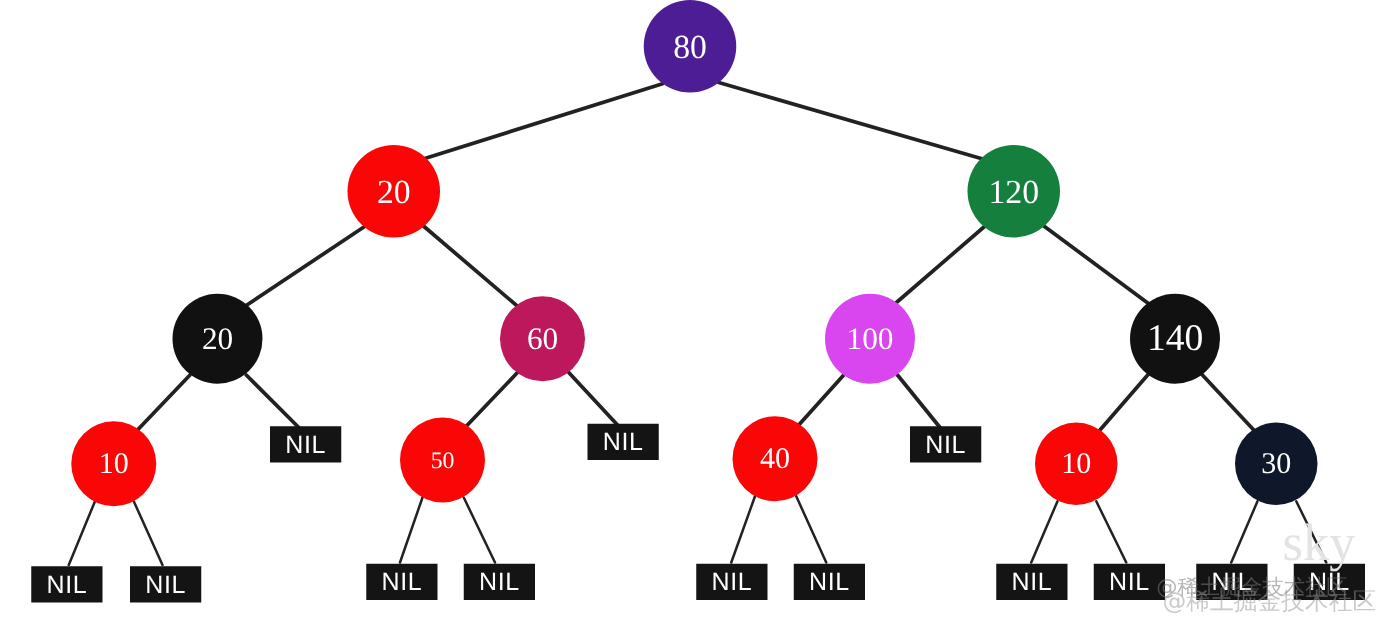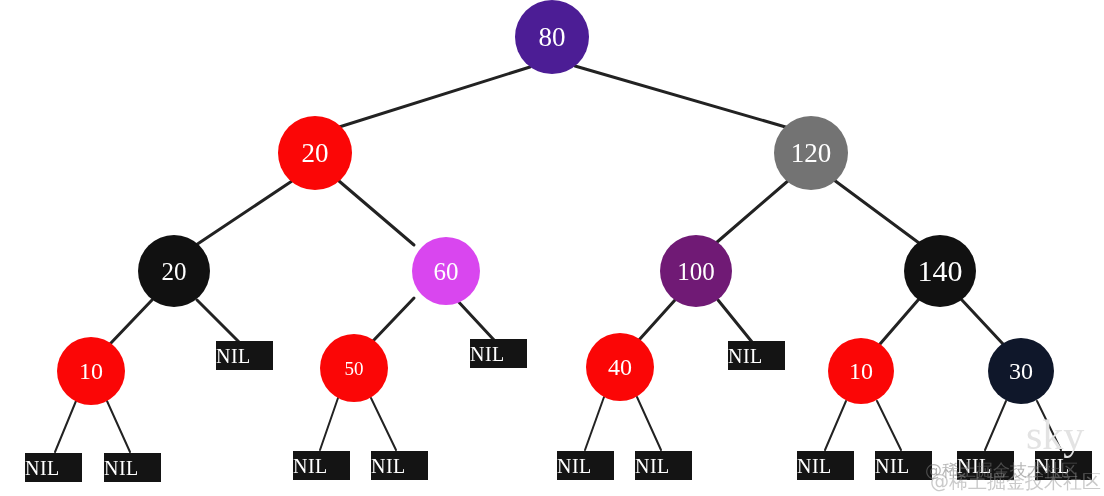--- a/index.html
+++ b/index.html
@@ -41,21 +41,22 @@
   }
   .node.red {
     background: #fb0606;
   }
   .nil-node {
     position: absolute;
     background: #141414;
     color: #ffffff;
     display: flex;
     align-items: center;
-    font-family: Liberation Serif, serif;
+    justify-content: center;
+    font-family: Liberation Sans, sans-serif;
     line-height: 1;
     letter-spacing: 0.5px;
     z-index: 3;
     box-sizing: border-box;
   }
   .watermark-sky {
     position: absolute;
     color: #e3e3e3;
     font-family: "Liberation Serif", "DejaVu Serif", serif;
     font-size: 42px;
@@ -120,30 +121,30 @@
       <line x1="1037" y1="401" x2="1061" y2="450" stroke="#222222" stroke-width="2" stroke-linecap="round"></line>
     </svg>
 
   <div id="nodes-layer">
       <div class="node black" style="left: 515px; top: 0px; width: 74px; height: 74px; font-size: 27px; background: #4c1d95; color: rgb(255, 255, 255);">
         <span>80</span>
       </div>
       <div class="node red" style="left: 278px; top: 116px; width: 74px; height: 74px; font-size: 27px; background: rgb(251, 6, 6); color: rgb(255, 255, 255);">
         <span>20</span>
       </div>
-      <div class="node red" style="left: 774px; top: 116px; width: 74px; height: 74px; font-size: 27px; background: #737373; color: rgb(255, 255, 255); text-align: right;">
+      <div class="node red" style="left: 774px; top: 116px; width: 74px; height: 74px; font-size: 27px; background: #15803d; color: rgb(255, 255, 255); text-align: right;">
         <span>120</span>
       </div>
       <div class="node black" style="left: 138px; top: 235px; width: 72px; height: 72px; font-size: 25px; background: rgb(17, 17, 17); color: rgb(255, 255, 255); align-items: center;">
         <span>20</span>
       </div>
-      <div class="node black" style="left: 412px; top: 237px; width: 68px; height: 68px; font-size: 25px; background: #d946ef; color: rgb(255, 255, 255);">
+      <div class="node black" style="left: 400px; top: 237px; width: 68px; height: 68px; font-size: 25px; background: #be185d; color: rgb(255, 255, 255);">
         <span>60</span>
       </div>
-      <div class="node black" style="left: 660px; top: 235px; width: 72px; height: 72px; font-size: 25px; background: #701a75; color: rgb(255, 255, 255); align-items: center;">
+      <div class="node black" style="left: 660px; top: 235px; width: 72px; height: 72px; font-size: 25px; background: #d946ef; color: rgb(255, 255, 255); align-items: center;">
         <span>100</span>
       </div>
       <div class="node black" style="left: 904px; top: 235px; width: 72px; height: 72px; font-size: 30px; background: rgb(17, 17, 17); color: rgb(255, 255, 255);">
         <span>140</span>
       </div>
       <div class="node red" style="left: 57px; top: 337px; width: 68px; height: 68px; font-size: 24px; background: rgb(251, 6, 6); color: rgb(255, 255, 255);">
         <span>10</span>
       </div>
       <div class="node red" style="left: 320px; top: 334px; width: 68px; height: 68px; font-size: 19px; background: rgb(251, 6, 6); color: rgb(255, 255, 255);">
         <span>50</span>

